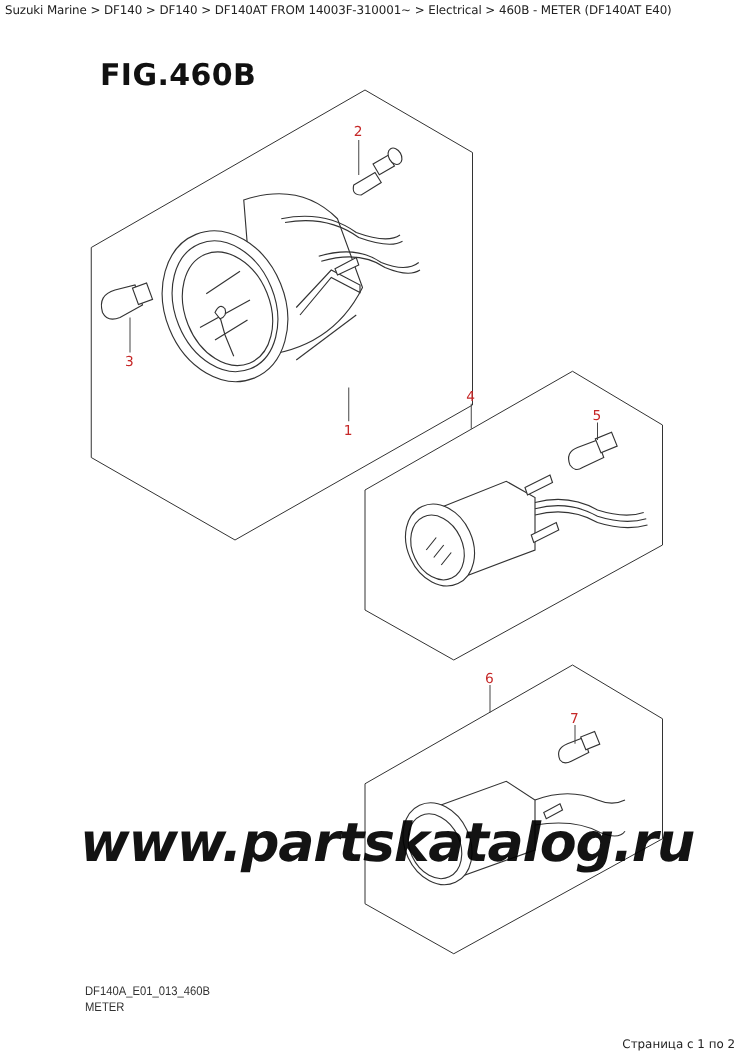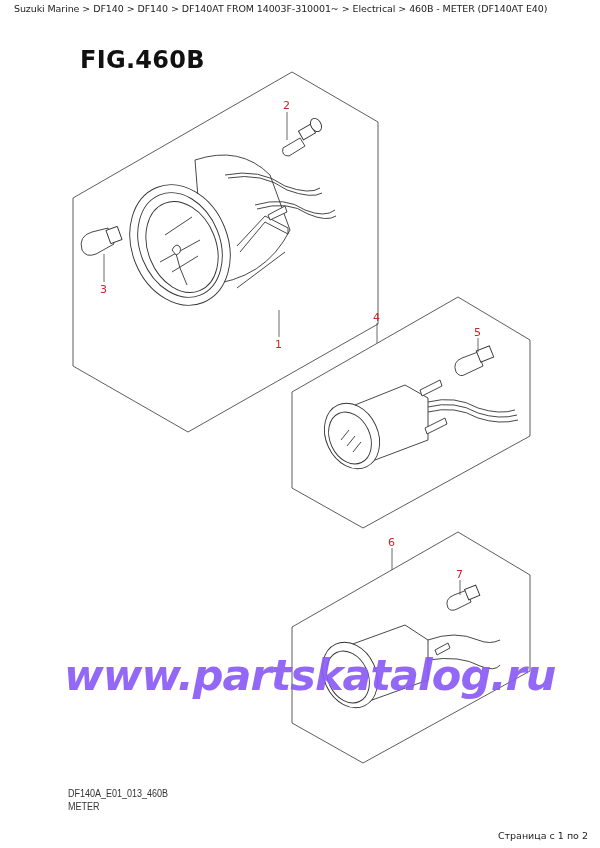--- a/index.html
+++ b/index.html
@@ -1,22 +1,22 @@
 <!DOCTYPE html>
 <html><head>
 <meta charset="utf-8">
 <style>
   html, body { margin: 0; padding: 0; background: #ffffff; }
   body { width: 600px; height: 848px; position: relative; overflow: hidden; font-family: "DejaVu Sans", sans-serif; }
-  .breadcrumb { position: absolute; left: 4px; top: 3px; font-size: 9.5px; color: #222; white-space: nowrap; letter-spacing: -0.1px; margin-left: 10px; }
+  .breadcrumb { position: absolute; left: 4px; top: 3px; font-size: 9.5px; color: #222; white-space: nowrap; letter-spacing: -0.1px; }
   .breadcrumb .sep { margin: 0 3px; }
   .fig-title { position: absolute; left: 80px; top: 46px; font-family: "DejaVu Sans", sans-serif; font-weight: bold; font-size: 24px; color: #111; letter-spacing: 0.3px; }
   .diagram { position: absolute; left: 0; top: 0; width: 600px; height: 848px; }
   .callout { font-family: "DejaVu Sans", sans-serif; font-size: 11px; fill: #c62828; }
-  .watermark { position: absolute; left: 64px; top: 650px; font-family: "DejaVu Sans", sans-serif; font-weight: bold; font-style: italic; font-size: 43px; color: #8b5cf6; opacity: 0.92; letter-spacing: -1px; white-space: nowrap; }
+  .watermark { position: absolute; left: 64px; top: 650px; font-family: "DejaVu Sans", sans-serif; font-weight: bold; font-style: italic; font-size: 43px; color: #000000; opacity: 0.92; letter-spacing: -1px; white-space: nowrap; }
   .foot-code { position: absolute; left: 68px; top: 788px; font-size: 10px; color: #333; font-family: "Liberation Sans", sans-serif; transform: scaleX(0.9); transform-origin: left; }
   .foot-name { position: absolute; left: 68px; top: 801px; font-size: 10px; color: #333; font-family: "Liberation Sans", sans-serif; transform: scaleX(0.9); transform-origin: left; }
   .pager { position: absolute; right: 12px; top: 830px; font-size: 9.5px; color: #222; }
 </style>
 </head>
 <body>
 
 <div class="breadcrumb">
   <span>Suzuki Marine</span><span class="sep">&gt;</span><span>DF140</span><span class="sep">&gt;</span><span>DF140</span><span class="sep">&gt;</span><span>DF140AT FROM 14003F-310001~</span><span class="sep">&gt;</span><span>Electrical</span><span class="sep">&gt;</span><span>460B - METER (DF140AT E40)</span>
 </div>

